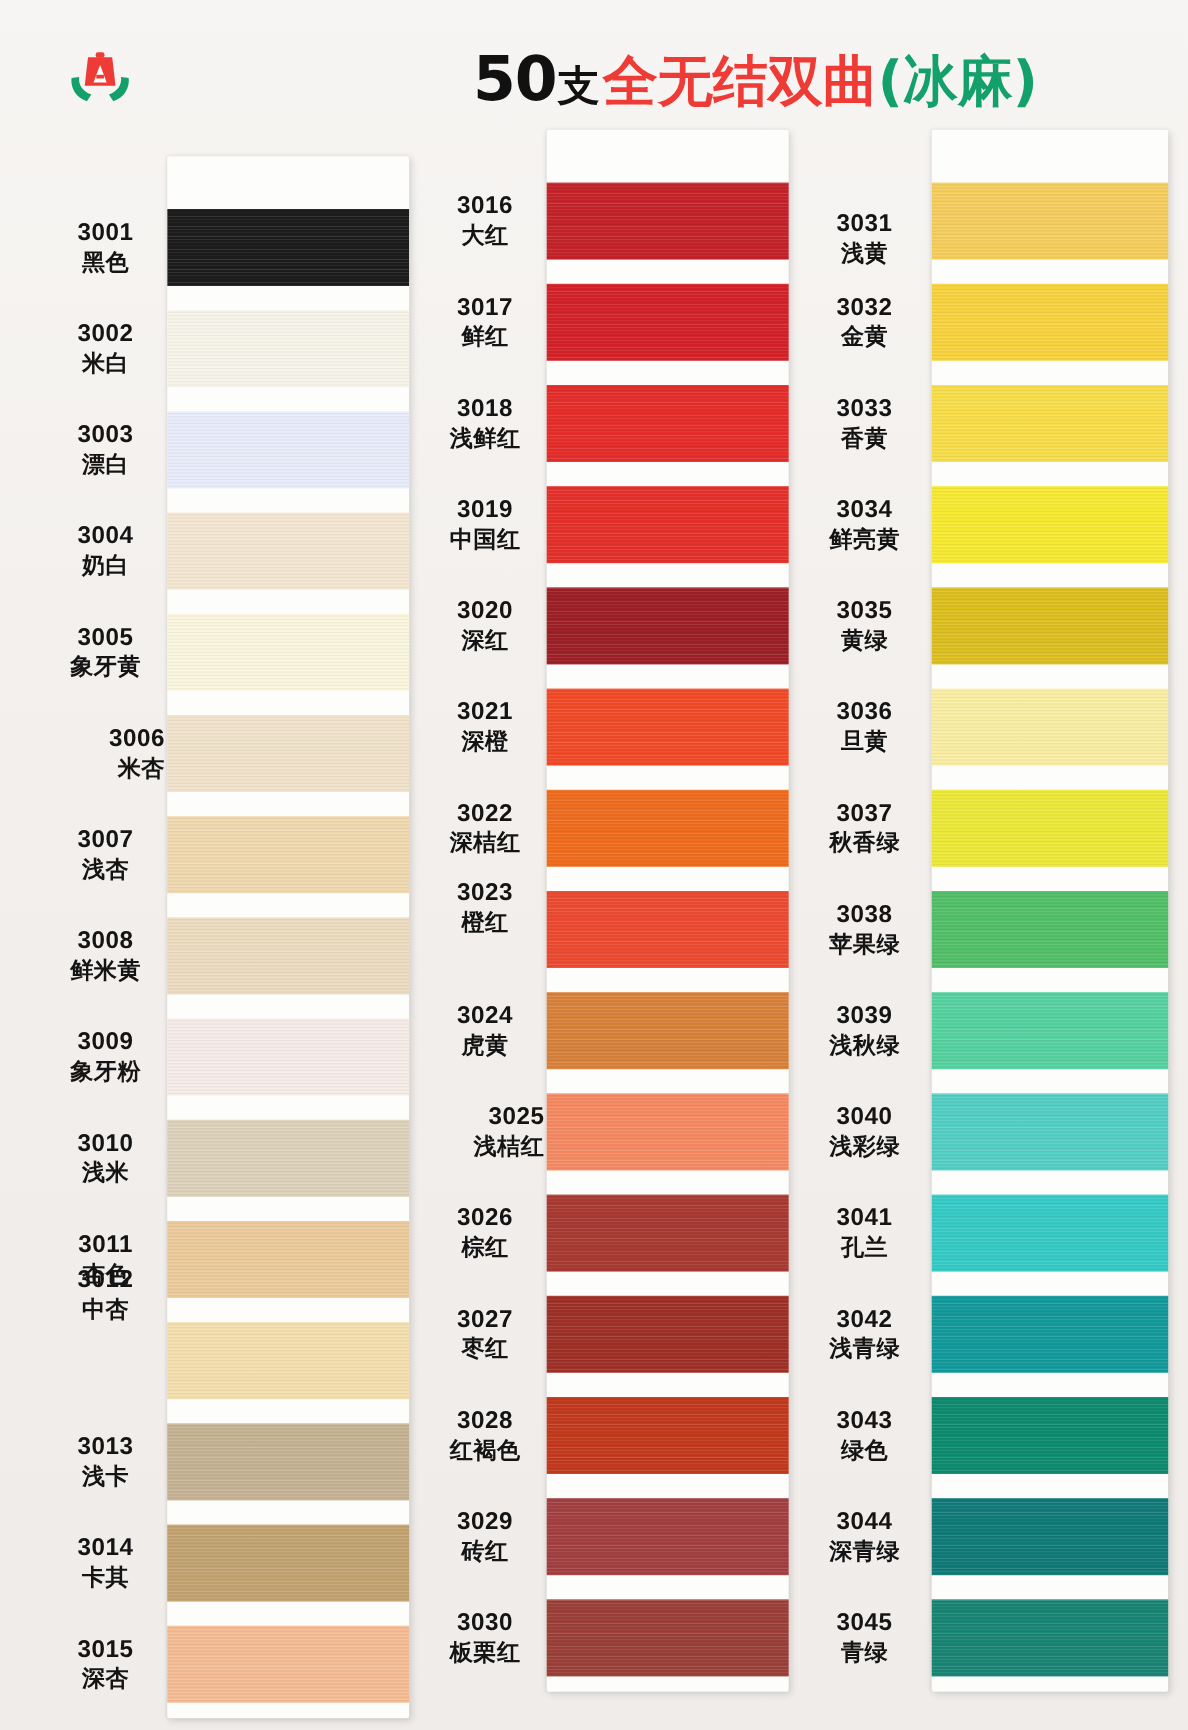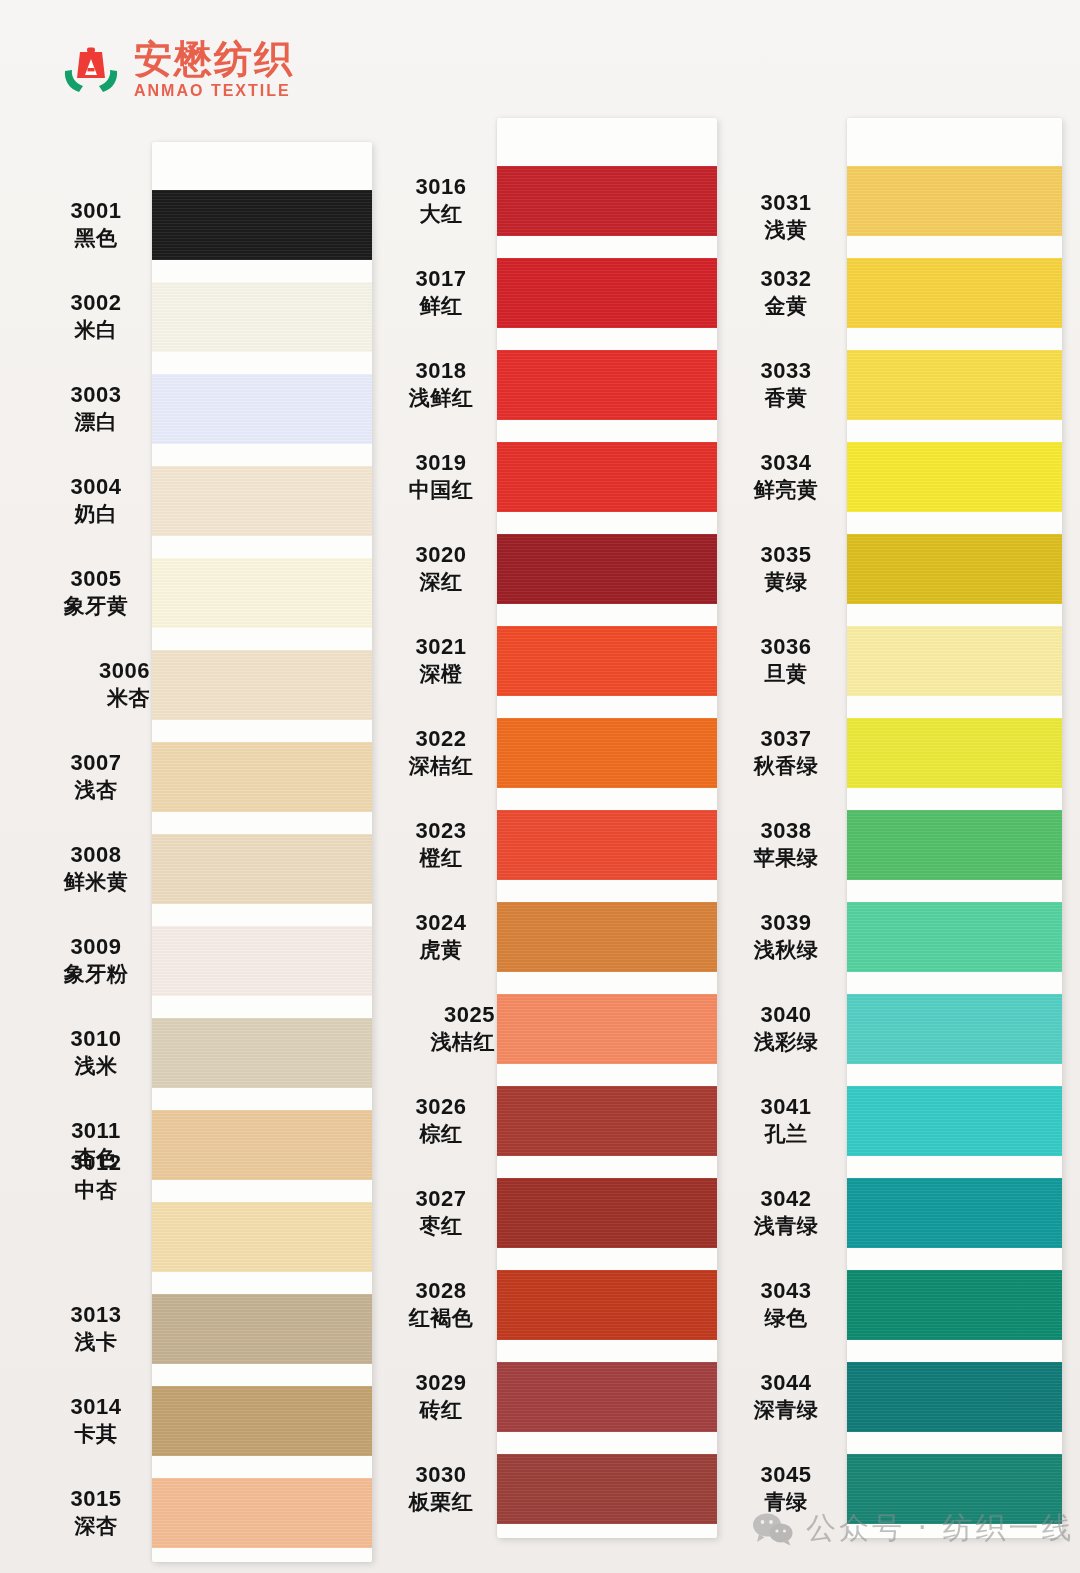--- a/index.html
+++ b/index.html
@@ -138,26 +138,28 @@
       <div id="logo-mark">
         <svg width="66" height="66" viewBox="0 0 66 66" aria-hidden="true">
           <path d="M22 16 L44 16 L47 42 L19 42 Z" fill="#ef3b36"></path>
           <path d="M27 39 L33 23 L39 39 Z" fill="#ffffff"></path>
           <rect x="29.5" y="32" width="7" height="3.4" fill="#ef3b36"></rect>
           <rect x="29" y="11.5" width="8" height="5" rx="2" fill="#ef3b36"></rect>
           <path d="M7 35 C6 44, 11 53, 21 56 L25 50 C17 47, 13 41, 14 34 Z" fill="#13a06a"></path>
           <path d="M59 35 C60 44, 55 53, 45 56 L41 50 C49 47, 53 41, 52 34 Z" fill="#13a06a"></path>
         </svg>
       </div>
-      <div id="logo-text">
-        <span id="logo-cn">安懋纺织</span>
-        <span id="logo-en">ANMAO TEXTILE</span>
-      </div>
-    </div>
-
+    </div>
+
+    <div id="title-block">
+      <span class="t-num">50</span>
+      <span class="t-unit">支</span>
+      <span class="t-red">全无结双曲</span>
+      <span class="t-green">(冰麻)</span>
+    </div>
   </div>
 
   <div id="col-0" class="column">
     <div class="card">
         <div class="swatch" style="top: 48px; height: 70px; background: rgb(28, 28, 28);"></div>
         <div class="swatch wide" style="top: 140px; height: 70px; background: rgb(247, 244, 234);"></div>
         <div class="swatch wide" style="top: 232px; height: 70px; background: rgb(233, 236, 250);"></div>
         <div class="swatch wide" style="top: 324px; height: 70px; background: rgb(244, 231, 210);"></div>
         <div class="swatch wide" style="top: 416px; height: 70px; background: rgb(251, 246, 222);"></div>
         <div class="swatch wide" style="top: 508px; height: 70px; background: rgb(241, 227, 203);"></div>
@@ -271,21 +273,21 @@
         <span class="cname">深红</span>
       </div>
       <div class="label" style="top: 516px;">
         <span class="code">3021</span>
         <span class="cname">深橙</span>
       </div>
       <div class="label" style="top: 608px;">
         <span class="code">3022</span>
         <span class="cname">深桔红</span>
       </div>
-      <div class="label" style="top: 700px;">
+      <div class="label" style="top: 680px;">
         <span class="code">3023</span>
         <span class="cname">橙红</span>
       </div>
       <div class="label" style="top: 792px;">
         <span class="code">3024</span>
         <span class="cname">虎黄</span>
       </div>
       <div class="label" style="top: 884px; text-align: right;">
         <span class="code">3025</span>
         <span class="cname">浅桔红</span>
@@ -384,29 +386,14 @@
       <div class="label" style="top: 1252px;">
         <span class="code">3044</span>
         <span class="cname">深青绿</span>
       </div>
       <div class="label" style="top: 1344px;">
         <span class="code">3045</span>
         <span class="cname">青绿</span>
       </div>
     </div>
 
-  <div id="watermark">
-    <div id="wm-icon">
-      <svg width="42" height="34" viewBox="0 0 42 34" aria-hidden="true">
-        <ellipse cx="15" cy="13" rx="14" ry="11.5" fill="#9a9a9a"></ellipse>
-        <path d="M7 22 L5 30 L12.5 25.5 Z" fill="#9a9a9a"></path>
-        <circle cx="10.5" cy="10" r="1.9" fill="#f2f0ee"></circle>
-        <circle cx="19" cy="10" r="1.9" fill="#f2f0ee"></circle>
-        <ellipse cx="29" cy="21" rx="11.5" ry="9.5" fill="#8e8e8e"></ellipse>
-        <path d="M36 28 L38.5 33.5 L32 30.5 Z" fill="#8e8e8e"></path>
-        <circle cx="25" cy="19" r="1.6" fill="#f2f0ee"></circle>
-        <circle cx="32.5" cy="19" r="1.6" fill="#f2f0ee"></circle>
-      </svg>
-    </div>
-    <span id="wm-text">公众号 · 纺织一线</span>
-  </div>
 
 </div>
 
 </body></html>

